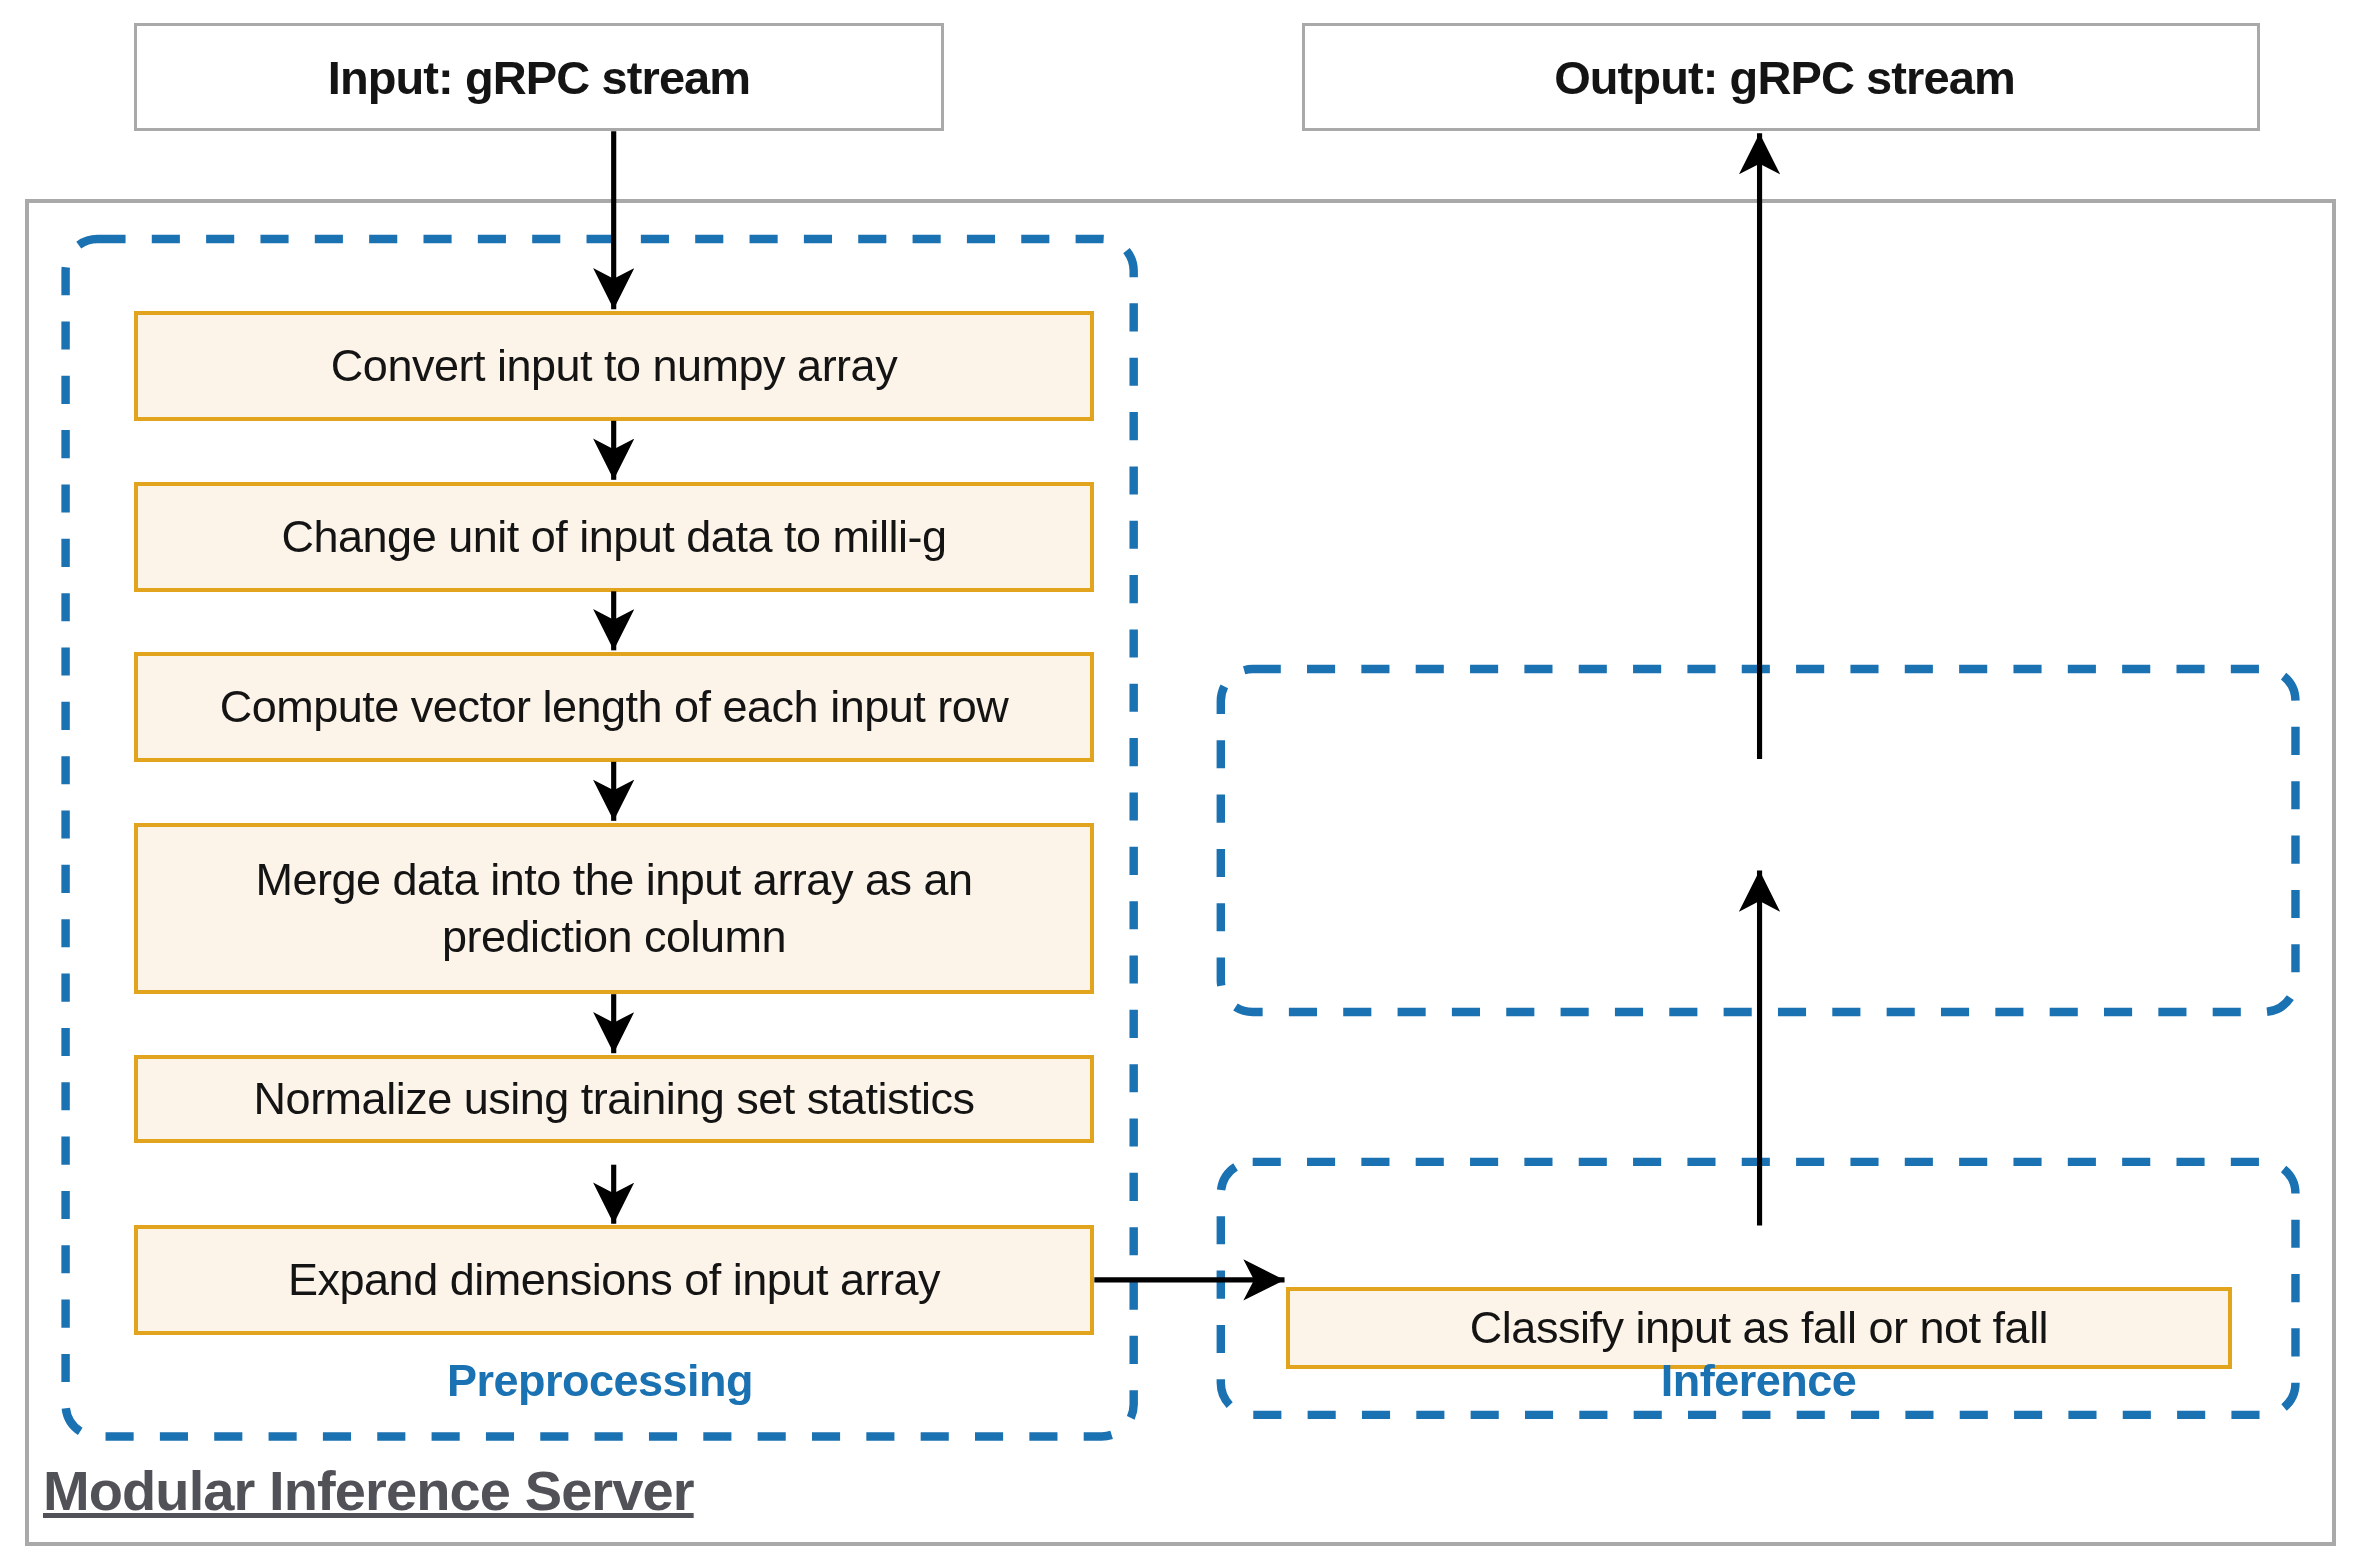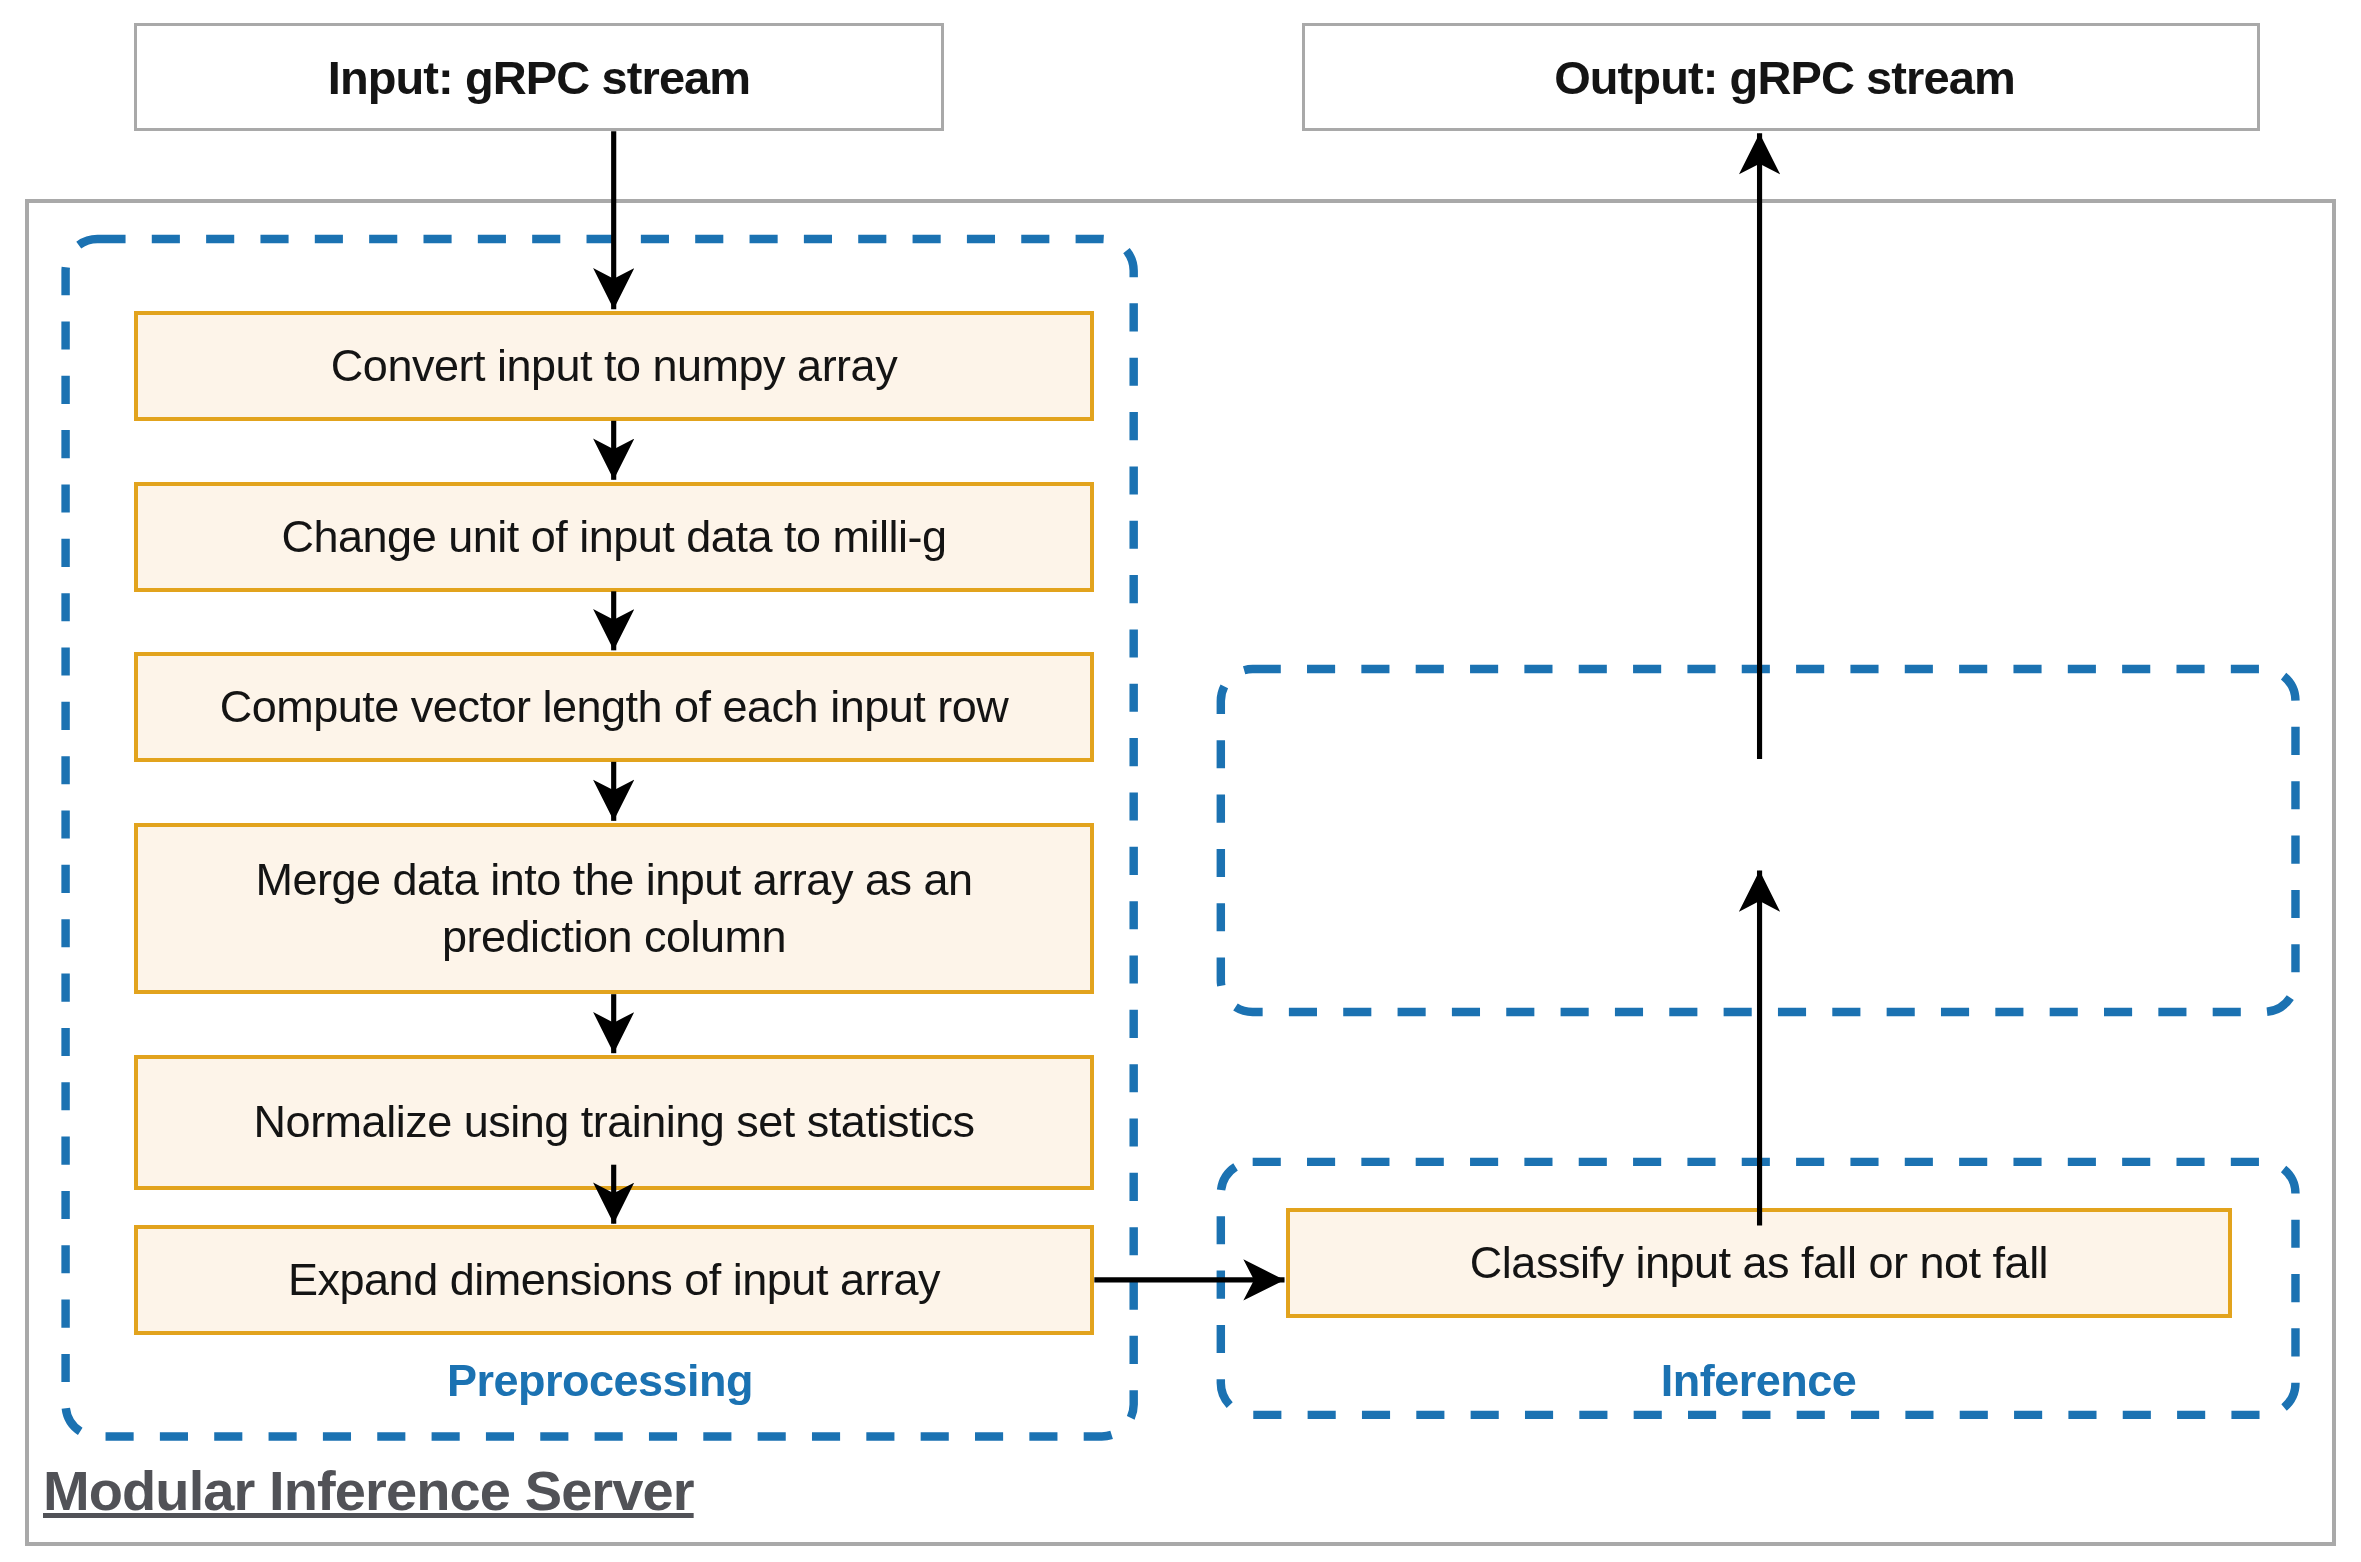--- a/index.html
+++ b/index.html
@@ -65,28 +65,28 @@
   <div class="step" style="left:134px;top:482px;width:960px;height:110px;">
     <span>Change unit of input data to milli-g</span>
   </div>
   <div class="step" style="left:134px;top:652px;width:960px;height:110px;">
     <span>Compute vector length of each input row</span>
   </div>
   <div class="step pre" style="left:134px;top:823px;width:960px;height:171px;">
     <span class="pre">Merge data into the input array as an
 prediction column</span>
   </div>
-  <div class="step" style="left:134px;top:1055px;width:960px;height:135px;">
+  <div class="step" style="left:134px;top:1055px;width:960px;height:88px;">
     <span>Normalize using training set statistics</span>
   </div>
   <div class="step" style="left:134px;top:1225px;width:960px;height:110px;">
     <span>Expand dimensions of input array</span>
   </div>
 
-  <div class="step" style="left:1286px;top:1208px;width:946px;height:110px;">
+  <div class="step" style="left:1286px;top:1287px;width:946px;height:82px;">
     <span>Classify input as fall or not fall</span>
   </div>
 
 
   <div class="group-label" style="left:66px;top:1355px;width:1068px;">Preprocessing</div>
   <div class="group-label" style="left:1221px;top:1355px;width:1075px;">Inference</div>
 
   <div class="server-label" style="left:43px;top:1458px;">Modular Inference Server</div>
 
   <svg class="overlay" width="2362" height="1563" viewBox="0 0 2521 1668">

